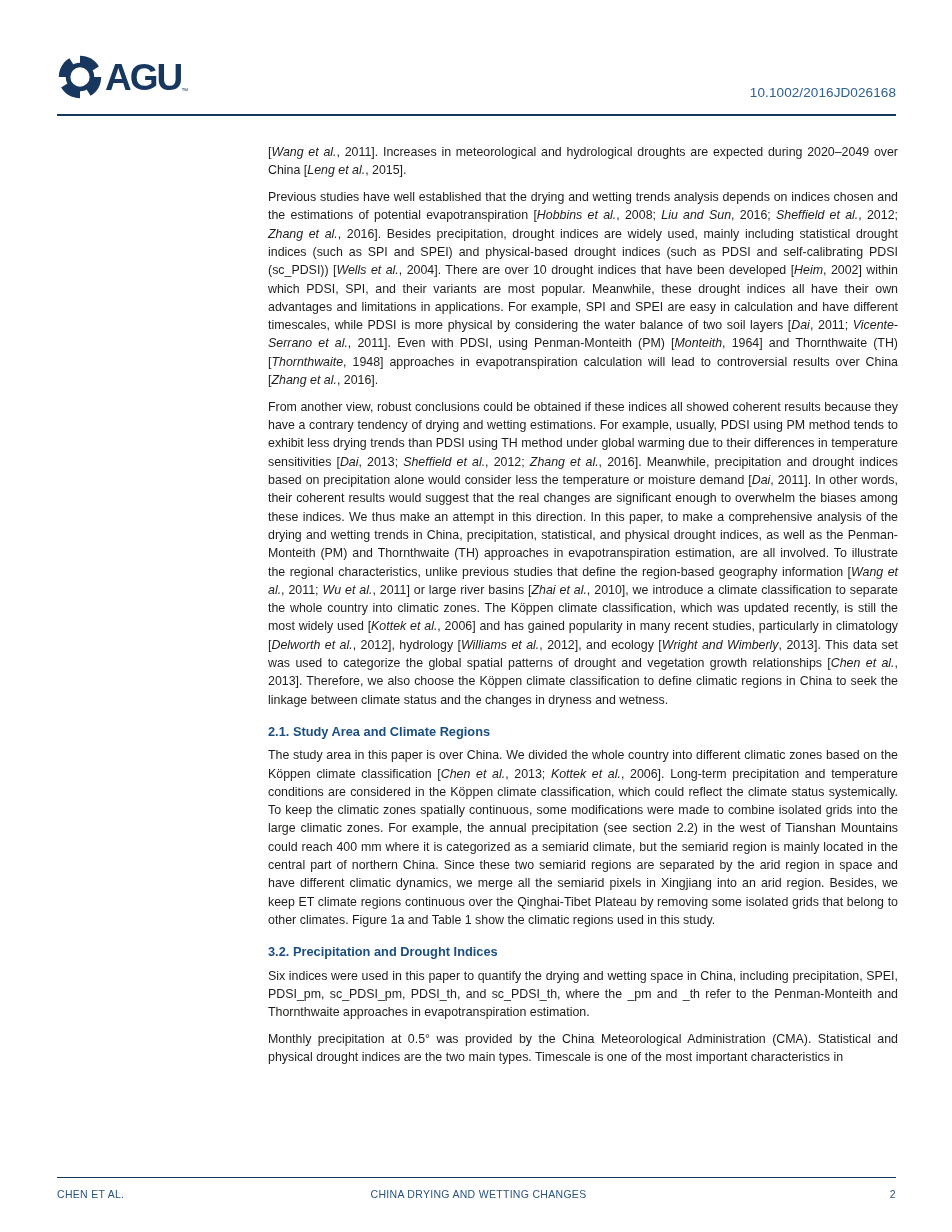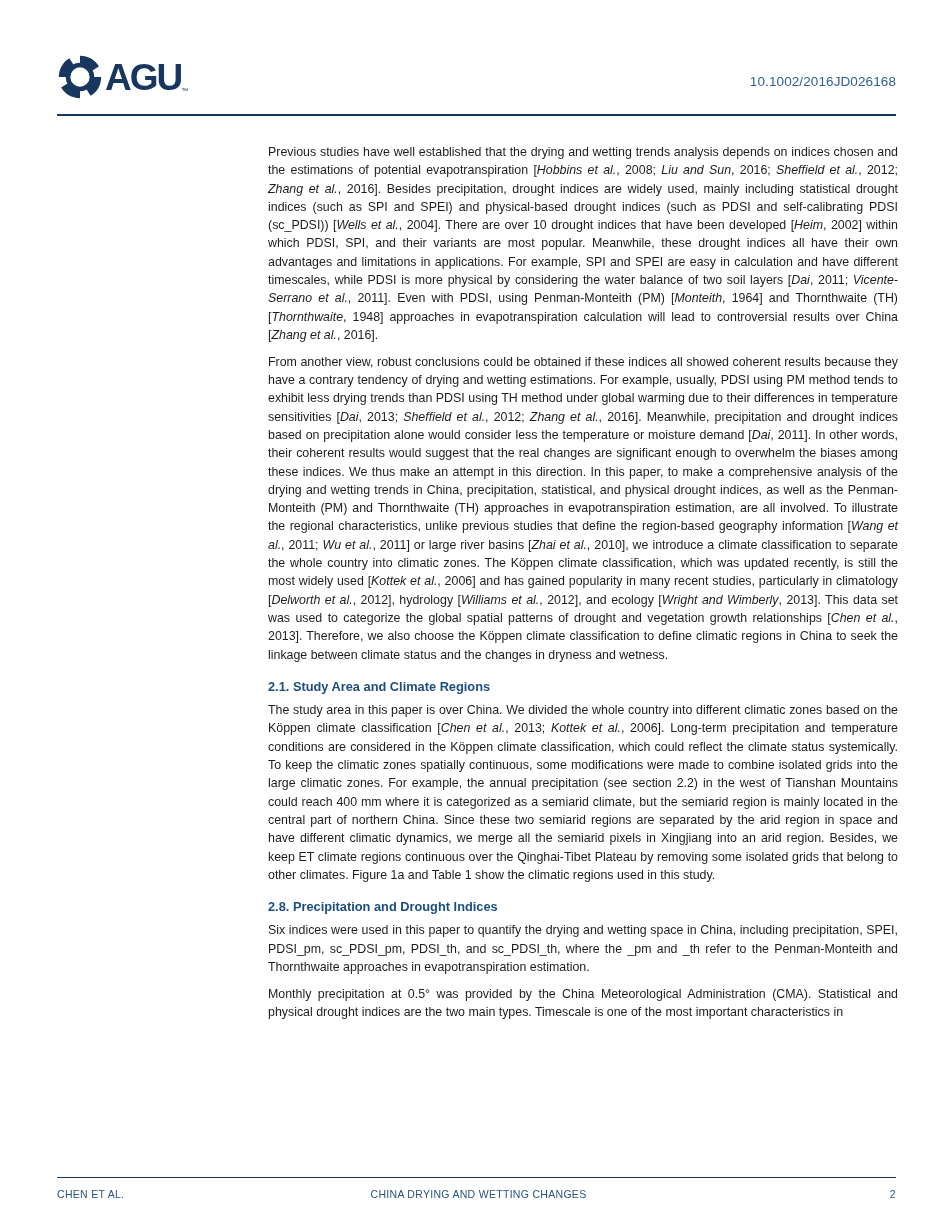--- a/index.html
+++ b/index.html
@@ -14,21 +14,21 @@
     position:relative;
     width:952px;height:1232px;
     background:#ffffff;
     font-family:"Liberation Sans", sans-serif;
     overflow:hidden;
     margin:0 auto;
   }
   
   .header{
     position:absolute;left:57px;right:56px;top:54px;
-    display:flex;align-items:center;
+    display:flex;align-items:flex-end;
     padding-bottom:14px;
     border-bottom:2px solid var(--brand-navy);
     gap:38px;
   }
   .logo-wrap{display:flex;align-items:center;}
   .logo-swirl{width:46px;height:46px;display:block;}
   .logo-text{
     font-size:37px;font-weight:800;color:var(--brand-navy);
     letter-spacing:-2px;line-height:1;margin-left:2px;
     position:relative;
@@ -93,25 +93,26 @@
       </svg>
       <span class="logo-text">
         <span>AGU</span>
         <span class="logo-mark">™</span>
       </span>
     </div>
     <div class="doi">10.1002/2016JD026168</div>
   </div>
 
   <div class="article">
+      <p>[<span class="it">Wang et al.</span>, 2011]. Increases in meteorological and hydrological droughts are expected during 2020–2049 over China [<span class="it">Leng et al.</span>, 2015].</p>
       <p>Previous studies have well established that the drying and wetting trends analysis depends on indices chosen and the estimations of potential evapotranspiration [<span class="it">Hobbins et al.</span>, 2008; <span class="it">Liu and Sun</span>, 2016; <span class="it">Sheffield et al.</span>, 2012; <span class="it">Zhang et al.</span>, 2016]. Besides precipitation, drought indices are widely used, mainly including statistical drought indices (such as SPI and SPEI) and physical-based drought indices (such as PDSI and self-calibrating PDSI (sc_PDSI)) [<span class="it">Wells et al.</span>, 2004]. There are over 10 drought indices that have been developed [<span class="it">Heim</span>, 2002] within which PDSI, SPI, and their variants are most popular. Meanwhile, these drought indices all have their own advantages and limitations in applications. For example, SPI and SPEI are easy in calculation and have different timescales, while PDSI is more physical by considering the water balance of two soil layers [<span class="it">Dai</span>, 2011; <span class="it">Vicente-Serrano et al.</span>, 2011]. Even with PDSI, using Penman-Monteith (PM) [<span class="it">Monteith</span>, 1964] and Thornthwaite (TH) [<span class="it">Thornthwaite</span>, 1948] approaches in evapotranspiration calculation will lead to controversial results over China [<span class="it">Zhang et al.</span>, 2016].</p>
       <p>From another view, robust conclusions could be obtained if these indices all showed coherent results because they have a contrary tendency of drying and wetting estimations. For example, usually, PDSI using PM method tends to exhibit less drying trends than PDSI using TH method under global warming due to their differences in temperature sensitivities [<span class="it">Dai</span>, 2013; <span class="it">Sheffield et al.</span>, 2012; <span class="it">Zhang et al.</span>, 2016]. Meanwhile, precipitation and drought indices based on precipitation alone would consider less the temperature or moisture demand [<span class="it">Dai</span>, 2011]. In other words, their coherent results would suggest that the real changes are significant enough to overwhelm the biases among these indices. We thus make an attempt in this direction. In this paper, to make a comprehensive analysis of the drying and wetting trends in China, precipitation, statistical, and physical drought indices, as well as the Penman-Monteith (PM) and Thornthwaite (TH) approaches in evapotranspiration estimation, are all involved. To illustrate the regional characteristics, unlike previous studies that define the region-based geography information [<span class="it">Wang et al.</span>, 2011; <span class="it">Wu et al.</span>, 2011] or large river basins [<span class="it">Zhai et al.</span>, 2010], we introduce a climate classification to separate the whole country into climatic zones. The Köppen climate classification, which was updated recently, is still the most widely used [<span class="it">Kottek et al.</span>, 2006] and has gained popularity in many recent studies, particularly in climatology [<span class="it">Delworth et al.</span>, 2012], hydrology [<span class="it">Williams et al.</span>, 2012], and ecology [<span class="it">Wright and Wimberly</span>, 2013]. This data set was used to categorize the global spatial patterns of drought and vegetation growth relationships [<span class="it">Chen et al.</span>, 2013]. Therefore, we also choose the Köppen climate classification to define climatic regions in China to seek the linkage between climate status and the changes in dryness and wetness.</p>
       <h3>2.1. Study Area and Climate Regions</h3>
       <p>The study area in this paper is over China. We divided the whole country into different climatic zones based on the Köppen climate classification [<span class="it">Chen et al.</span>, 2013; <span class="it">Kottek et al.</span>, 2006]. Long-term precipitation and temperature conditions are considered in the Köppen climate classification, which could reflect the climate status systemically. To keep the climatic zones spatially continuous, some modifications were made to combine isolated grids into the large climatic zones. For example, the annual precipitation (see section 2.2) in the west of Tianshan Mountains could reach 400 mm where it is categorized as a semiarid climate, but the semiarid region is mainly located in the central part of northern China. Since these two semiarid regions are separated by the arid region in space and have different climatic dynamics, we merge all the semiarid pixels in Xingjiang into an arid region. Besides, we keep ET climate regions continuous over the Qinghai-Tibet Plateau by removing some isolated grids that belong to other climates. Figure 1a and Table 1 show the climatic regions used in this study.</p>
-      <h3>2.8. Precipitation and Drought Indices</h3>
+      <h3>3.2. Precipitation and Drought Indices</h3>
       <p>Six indices were used in this paper to quantify the drying and wetting space in China, including precipitation, SPEI, PDSI_pm, sc_PDSI_pm, PDSI_th, and sc_PDSI_th, where the _pm and _th refer to the Penman-Monteith and Thornthwaite approaches in evapotranspiration estimation.</p>
       <p>Monthly precipitation at 0.5° was provided by the China Meteorological Administration (CMA). Statistical and physical drought indices are the two main types. Timescale is one of the most important characteristics in</p>
     </div>
 
   <div class="footer">
     <div class="footer-inner">
       <span class="footer-left">CHEN ET AL.</span>
       <span class="footer-center">CHINA DRYING AND WETTING CHANGES</span>
       <span class="footer-right">2</span>
     </div>

